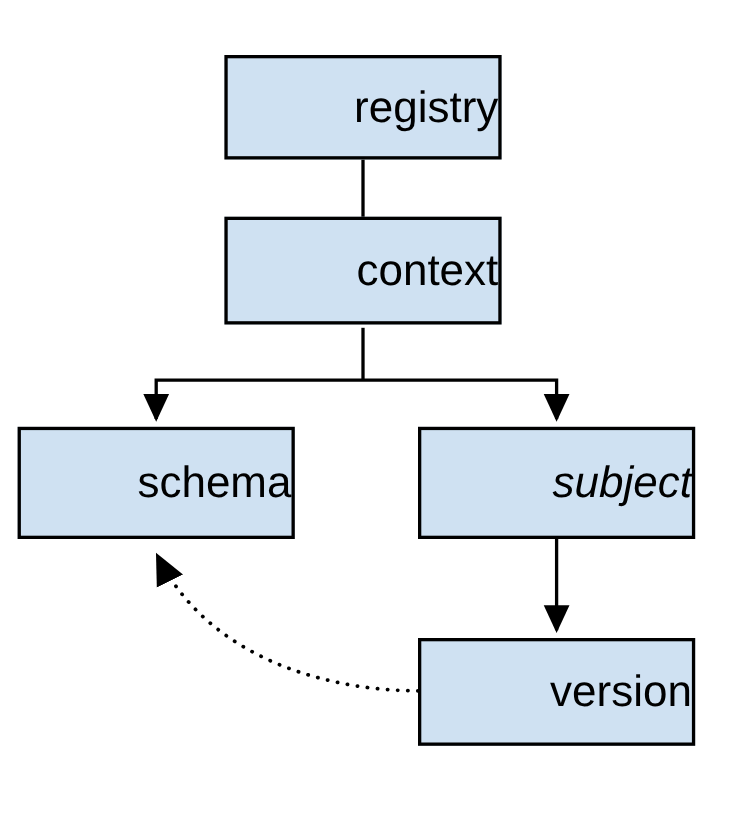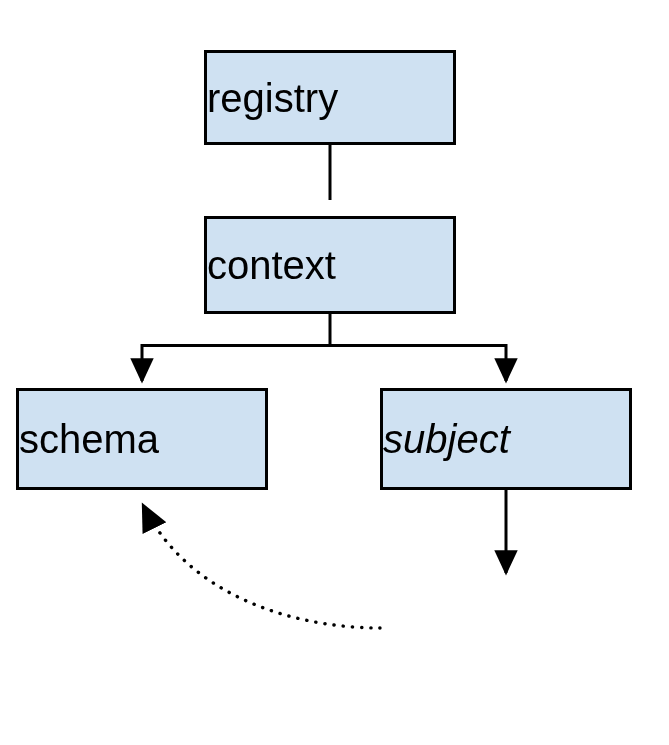--- a/index.html
+++ b/index.html
@@ -26,35 +26,35 @@
     height: 745px;
     pointer-events: none;
   }
   .node {
     position: absolute;
     box-sizing: border-box;
     background: #cfe1f2;
     border: 3px solid #000000;
     display: flex;
     align-items: center;
-    justify-content: flex-start;
+    justify-content: flex-end;
     z-index: 2;
   }
   .node-label {
     font-family: "Liberation Sans", sans-serif;
     font-size: 40px;
     line-height: 1;
     color: #000000;
     letter-spacing: 0px;
     white-space: nowrap;
     user-select: none;
   }
   
   #node-registry { left: 204px; top: 50px;  width: 252px; height: 95px; }
-  #node-context  { left: 204px; top: 216px; width: 252px; height: 98px; }
+  #node-context  { left: 204px; top: 197px; width: 252px; height: 98px; }
   #node-schema   { left: 16px;  top: 388px; width: 252px; height: 102px; }
   #node-subject  { left: 380px; top: 388px; width: 252px; height: 102px; font-style: italic; }
   #node-version  { left: 380px; top: 580px; width: 252px; height: 98px; }
 </style>
 </head>
 <body>
 
 <div id="diagram-canvas">
 
   <svg id="edge-layer" viewBox="0 0 669 745" width="669" height="745" xmlns="http://www.w3.org/2000/svg">
@@ -89,14 +89,17 @@
   </div>
 
   <div class="node" id="node-schema">
     <span class="node-label">schema</span>
   </div>
 
   <div class="node" id="node-subject">
     <span class="node-label">subject</span>
   </div>
 
+  <div class="node" id="node-version">
+    <span class="node-label">version</span>
+  </div>
 
 </div>
 
 </body></html>

